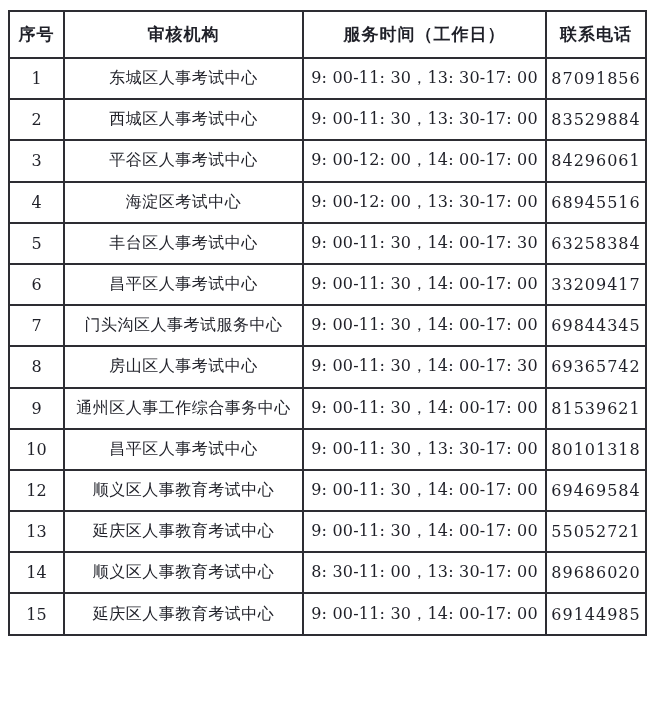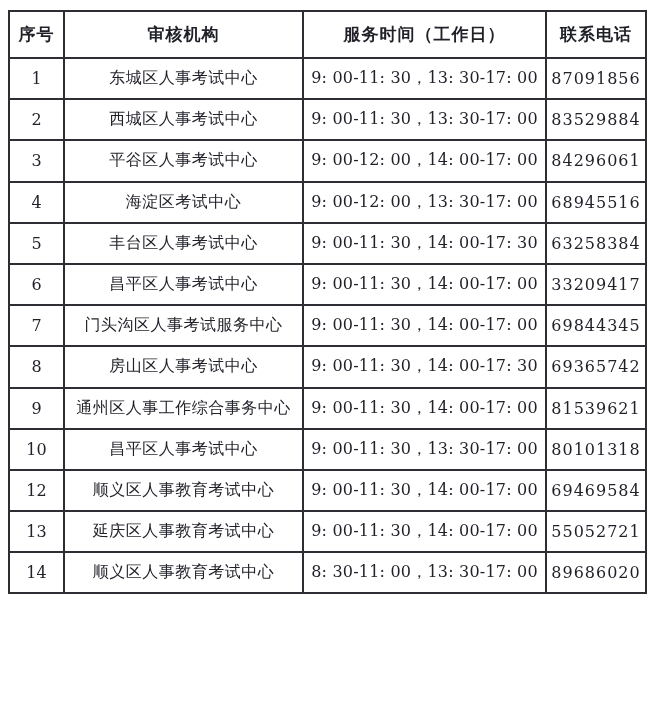--- a/index.html
+++ b/index.html
@@ -150,15 +150,21 @@
     <td class="cell-phone">55052721</td>
   </tr>
 
   <tr>
     <td class="cell-no">14</td>
     <td class="cell-org">顺义区人事教育考试中心</td>
     <td class="cell-time">8: 30-11: 00，13: 30-17: 00</td>
     <td class="cell-phone">89686020</td>
   </tr>
 
+  <tr>
+    <td class="cell-no">15</td>
+    <td class="cell-org">延庆区人事教育考试中心</td>
+    <td class="cell-time">9: 00-11: 30，14: 00-17: 00</td>
+    <td class="cell-phone">69144985</td>
+  </tr>
 
 </tbody>
 </table>
 
 </body></html>

